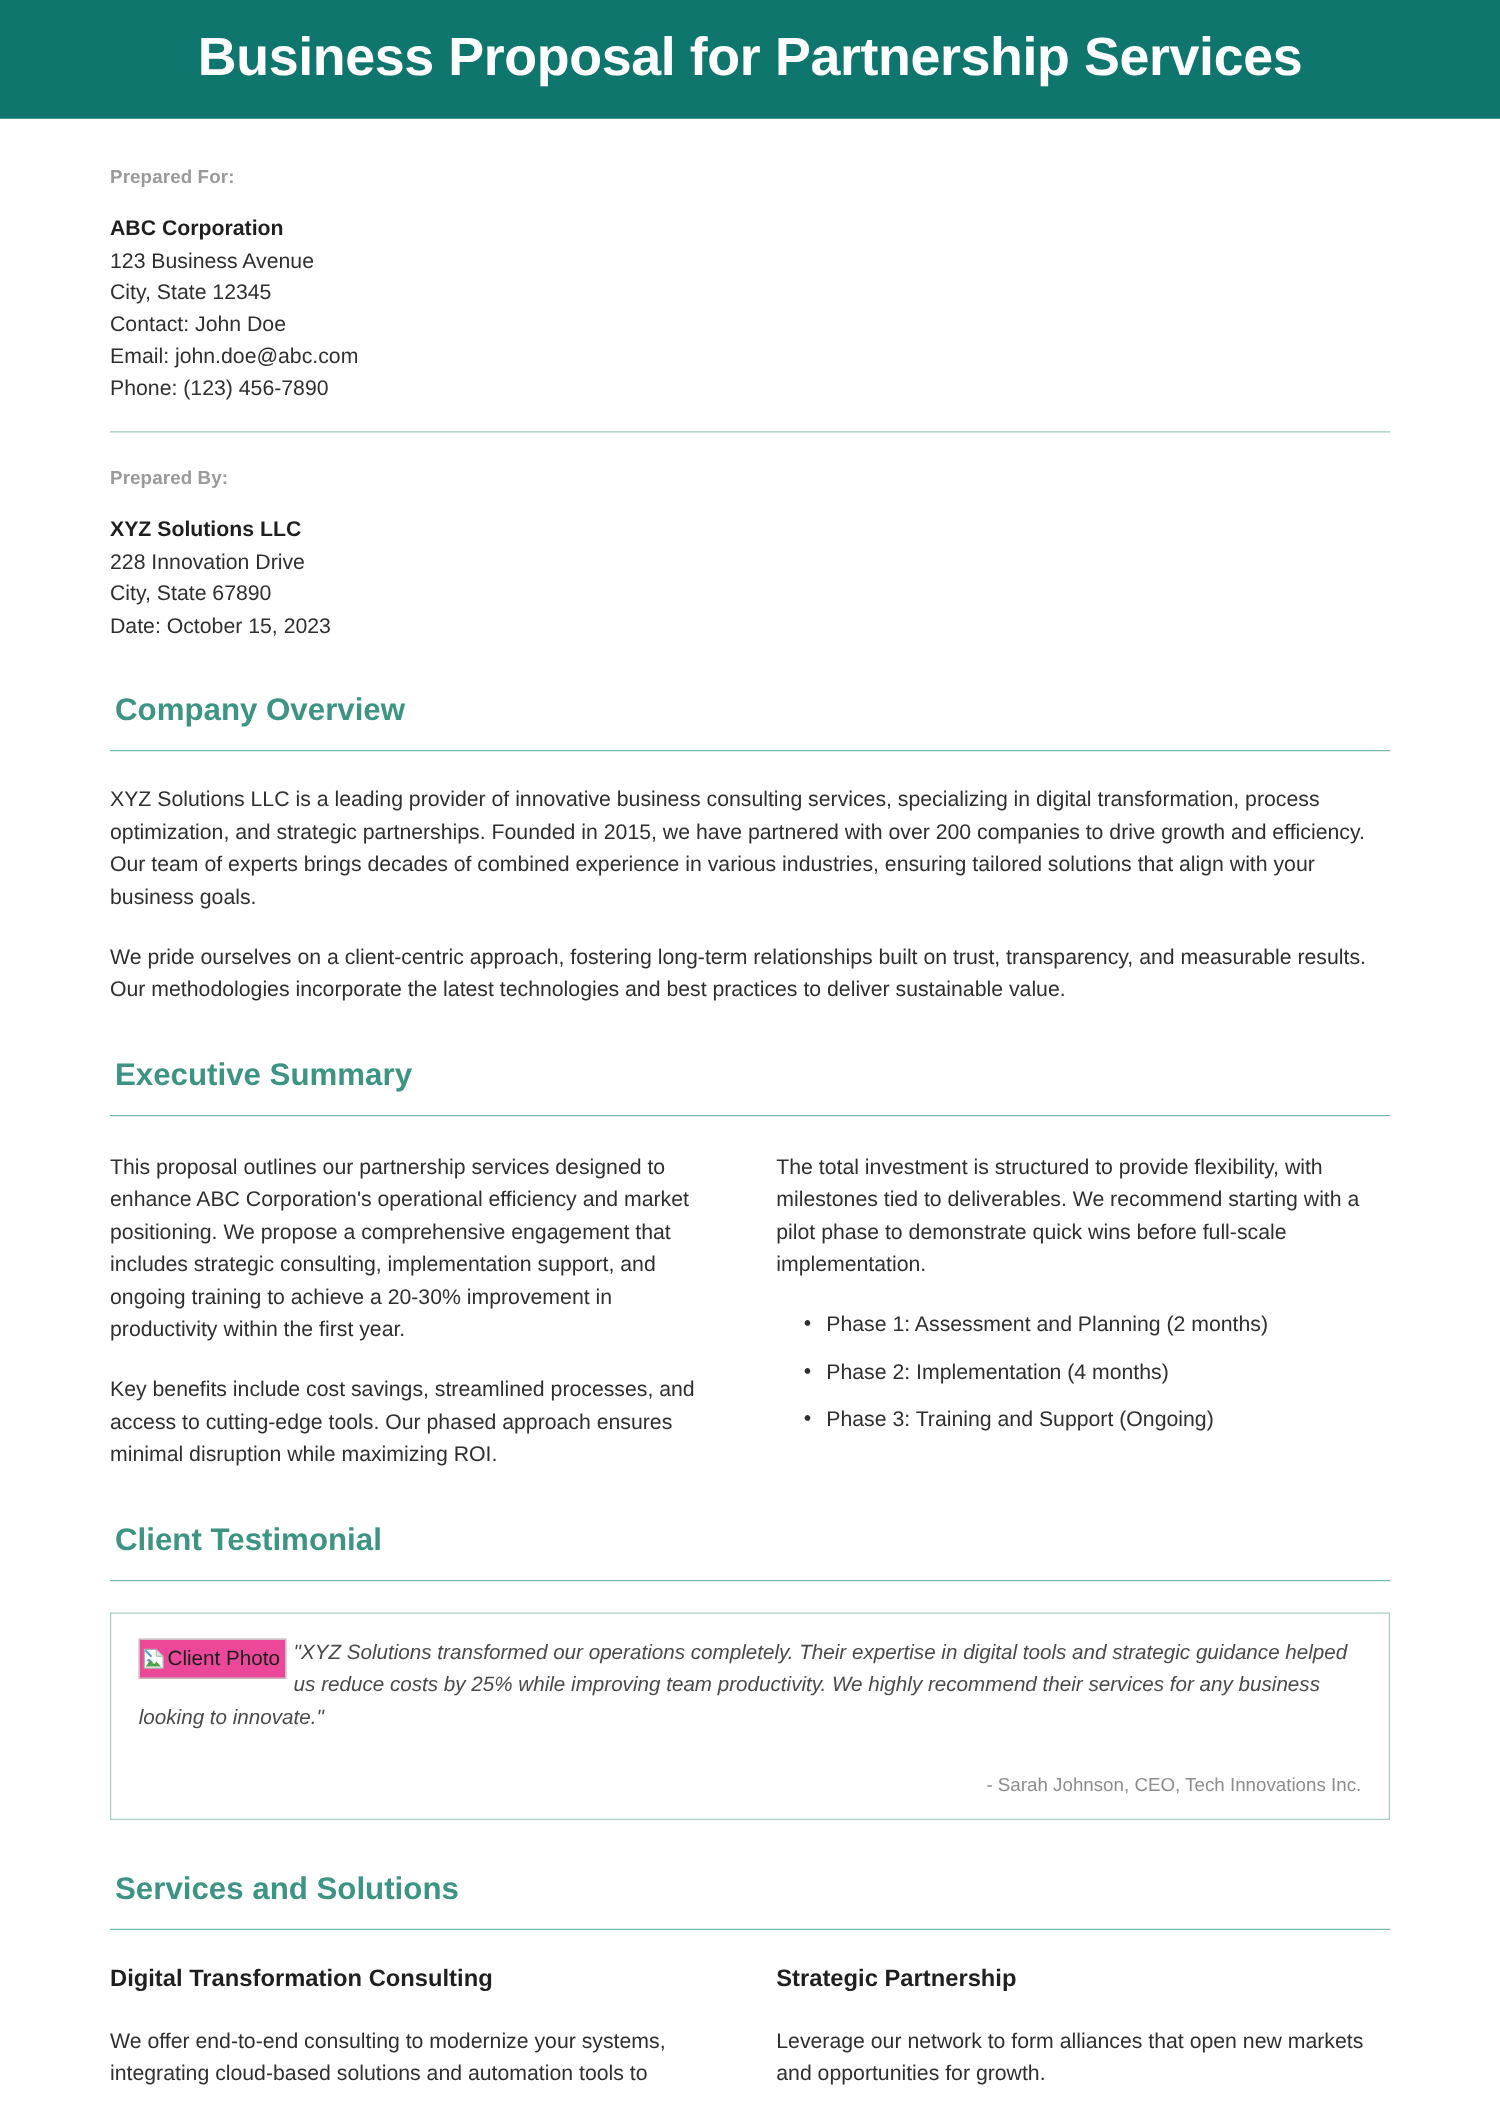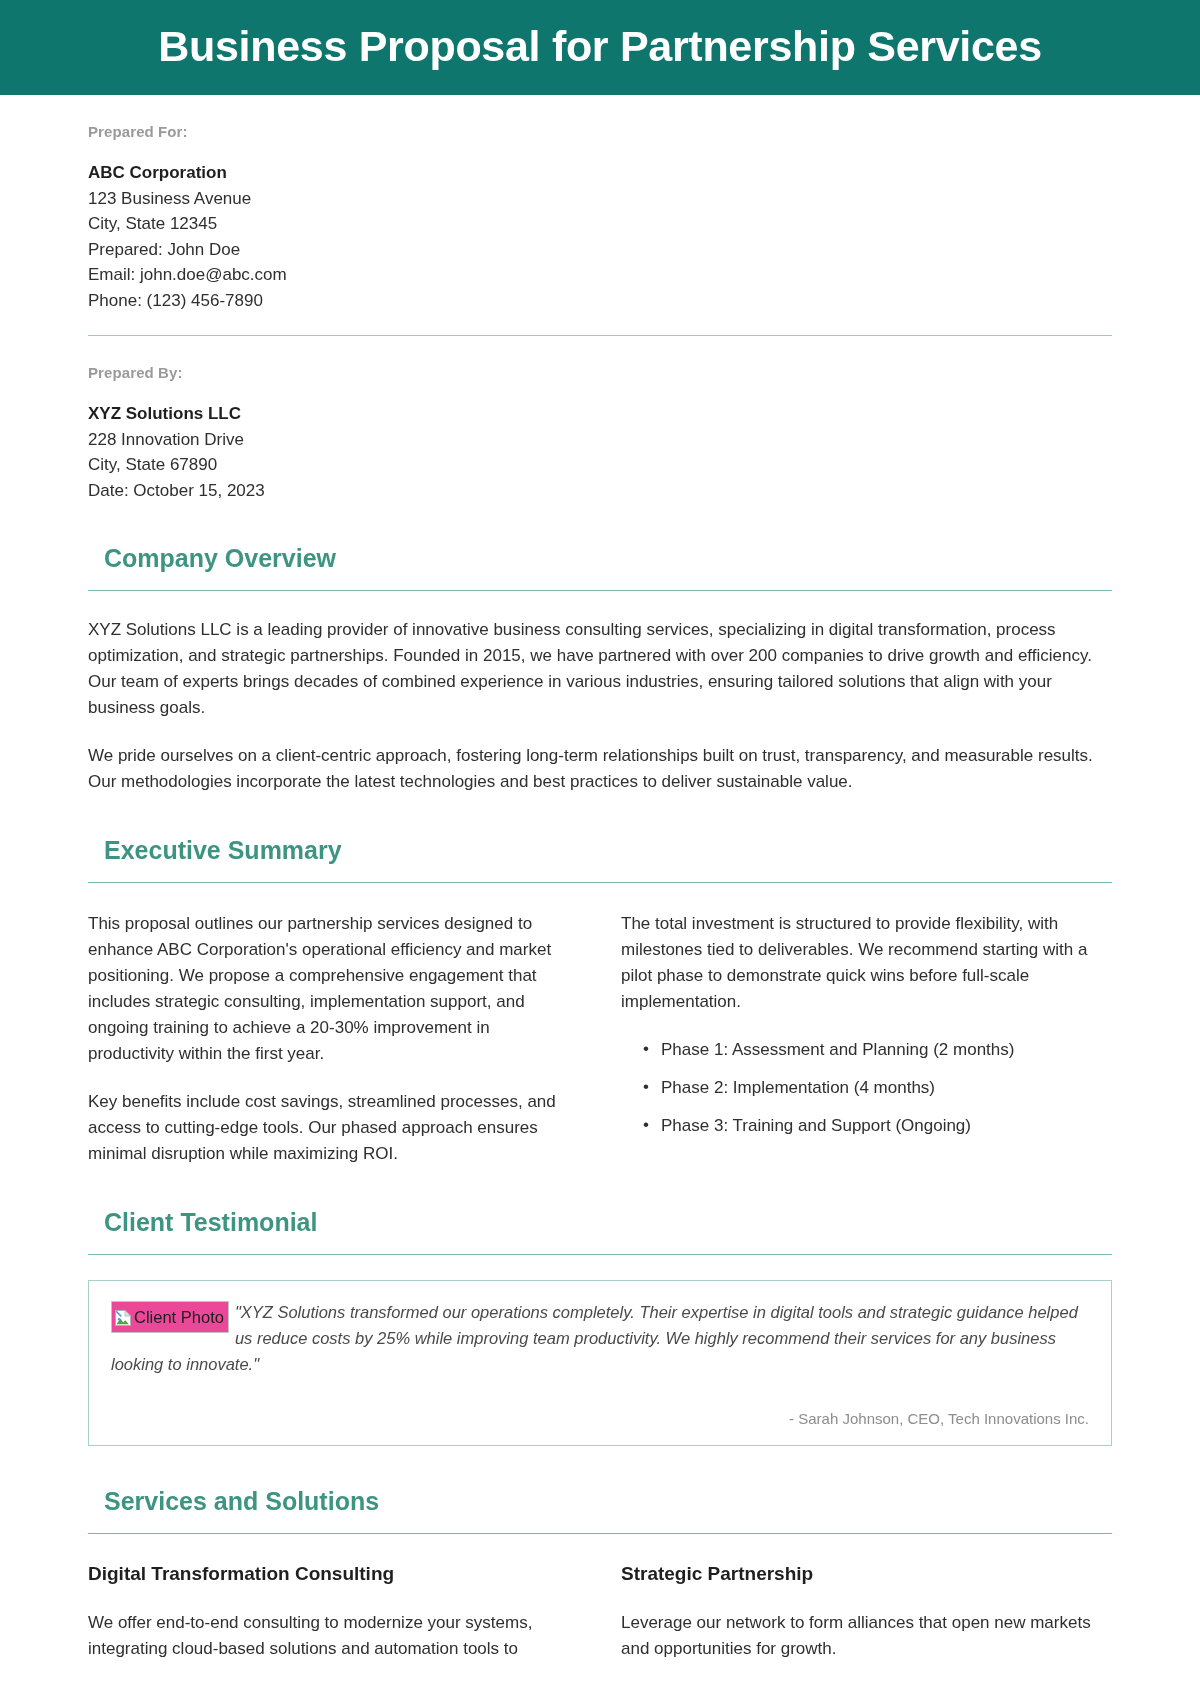--- a/index.html
+++ b/index.html
@@ -33,21 +33,21 @@
     line-height: 1.15;
     letter-spacing: -0.3px;
   }
 
   
   .page {
     padding: 0 88px;
   }
 
   .party-block {
-    padding-top: 28px;
+    padding-top: 38px;
   }
   .party-label {
     color: #9a9a9a;
     font-size: 15px;
     font-weight: bold;
     margin: 0 0 20px 0;
     letter-spacing: 0.1px;
   }
   .party-lines {
     font-size: 17px;
@@ -67,21 +67,21 @@
 
   .party-block.second {
     padding-top: 28px;
   }
 
   
   .section {
     margin-top: 40px;
   }
   .section-title {
-    margin: 16px;
+    margin: 4px;
     color: #3d9482;
     font-size: 25px;
     font-weight: bold;
     line-height: 1.2;
   }
   .section-rule {
     border: none;
     border-top: 1.6px solid #76b8ab;
     margin: 17px 0 0 0;
   }
@@ -198,21 +198,21 @@
 </header>
 
 <main class="page">
 
   <section class="party-block">
     <div class="party-label">Prepared For:</div>
     <div class="party-lines">
       <div class="org">ABC Corporation</div>
       <div>123 Business Avenue</div>
       <div>City, State 12345</div>
-      <div>Prepared: John Doe</div>
+      <div>Contact: John Doe</div>
       <div>Email: john.doe@abc.com</div>
       <div>Phone: (123) 456-7890</div>
     </div>
     <hr class="party-rule">
   </section>
 
   <section class="party-block second">
     <div class="party-label">Prepared By:</div>
     <div class="party-lines">
       <div class="org">XYZ Solutions LLC</div>

